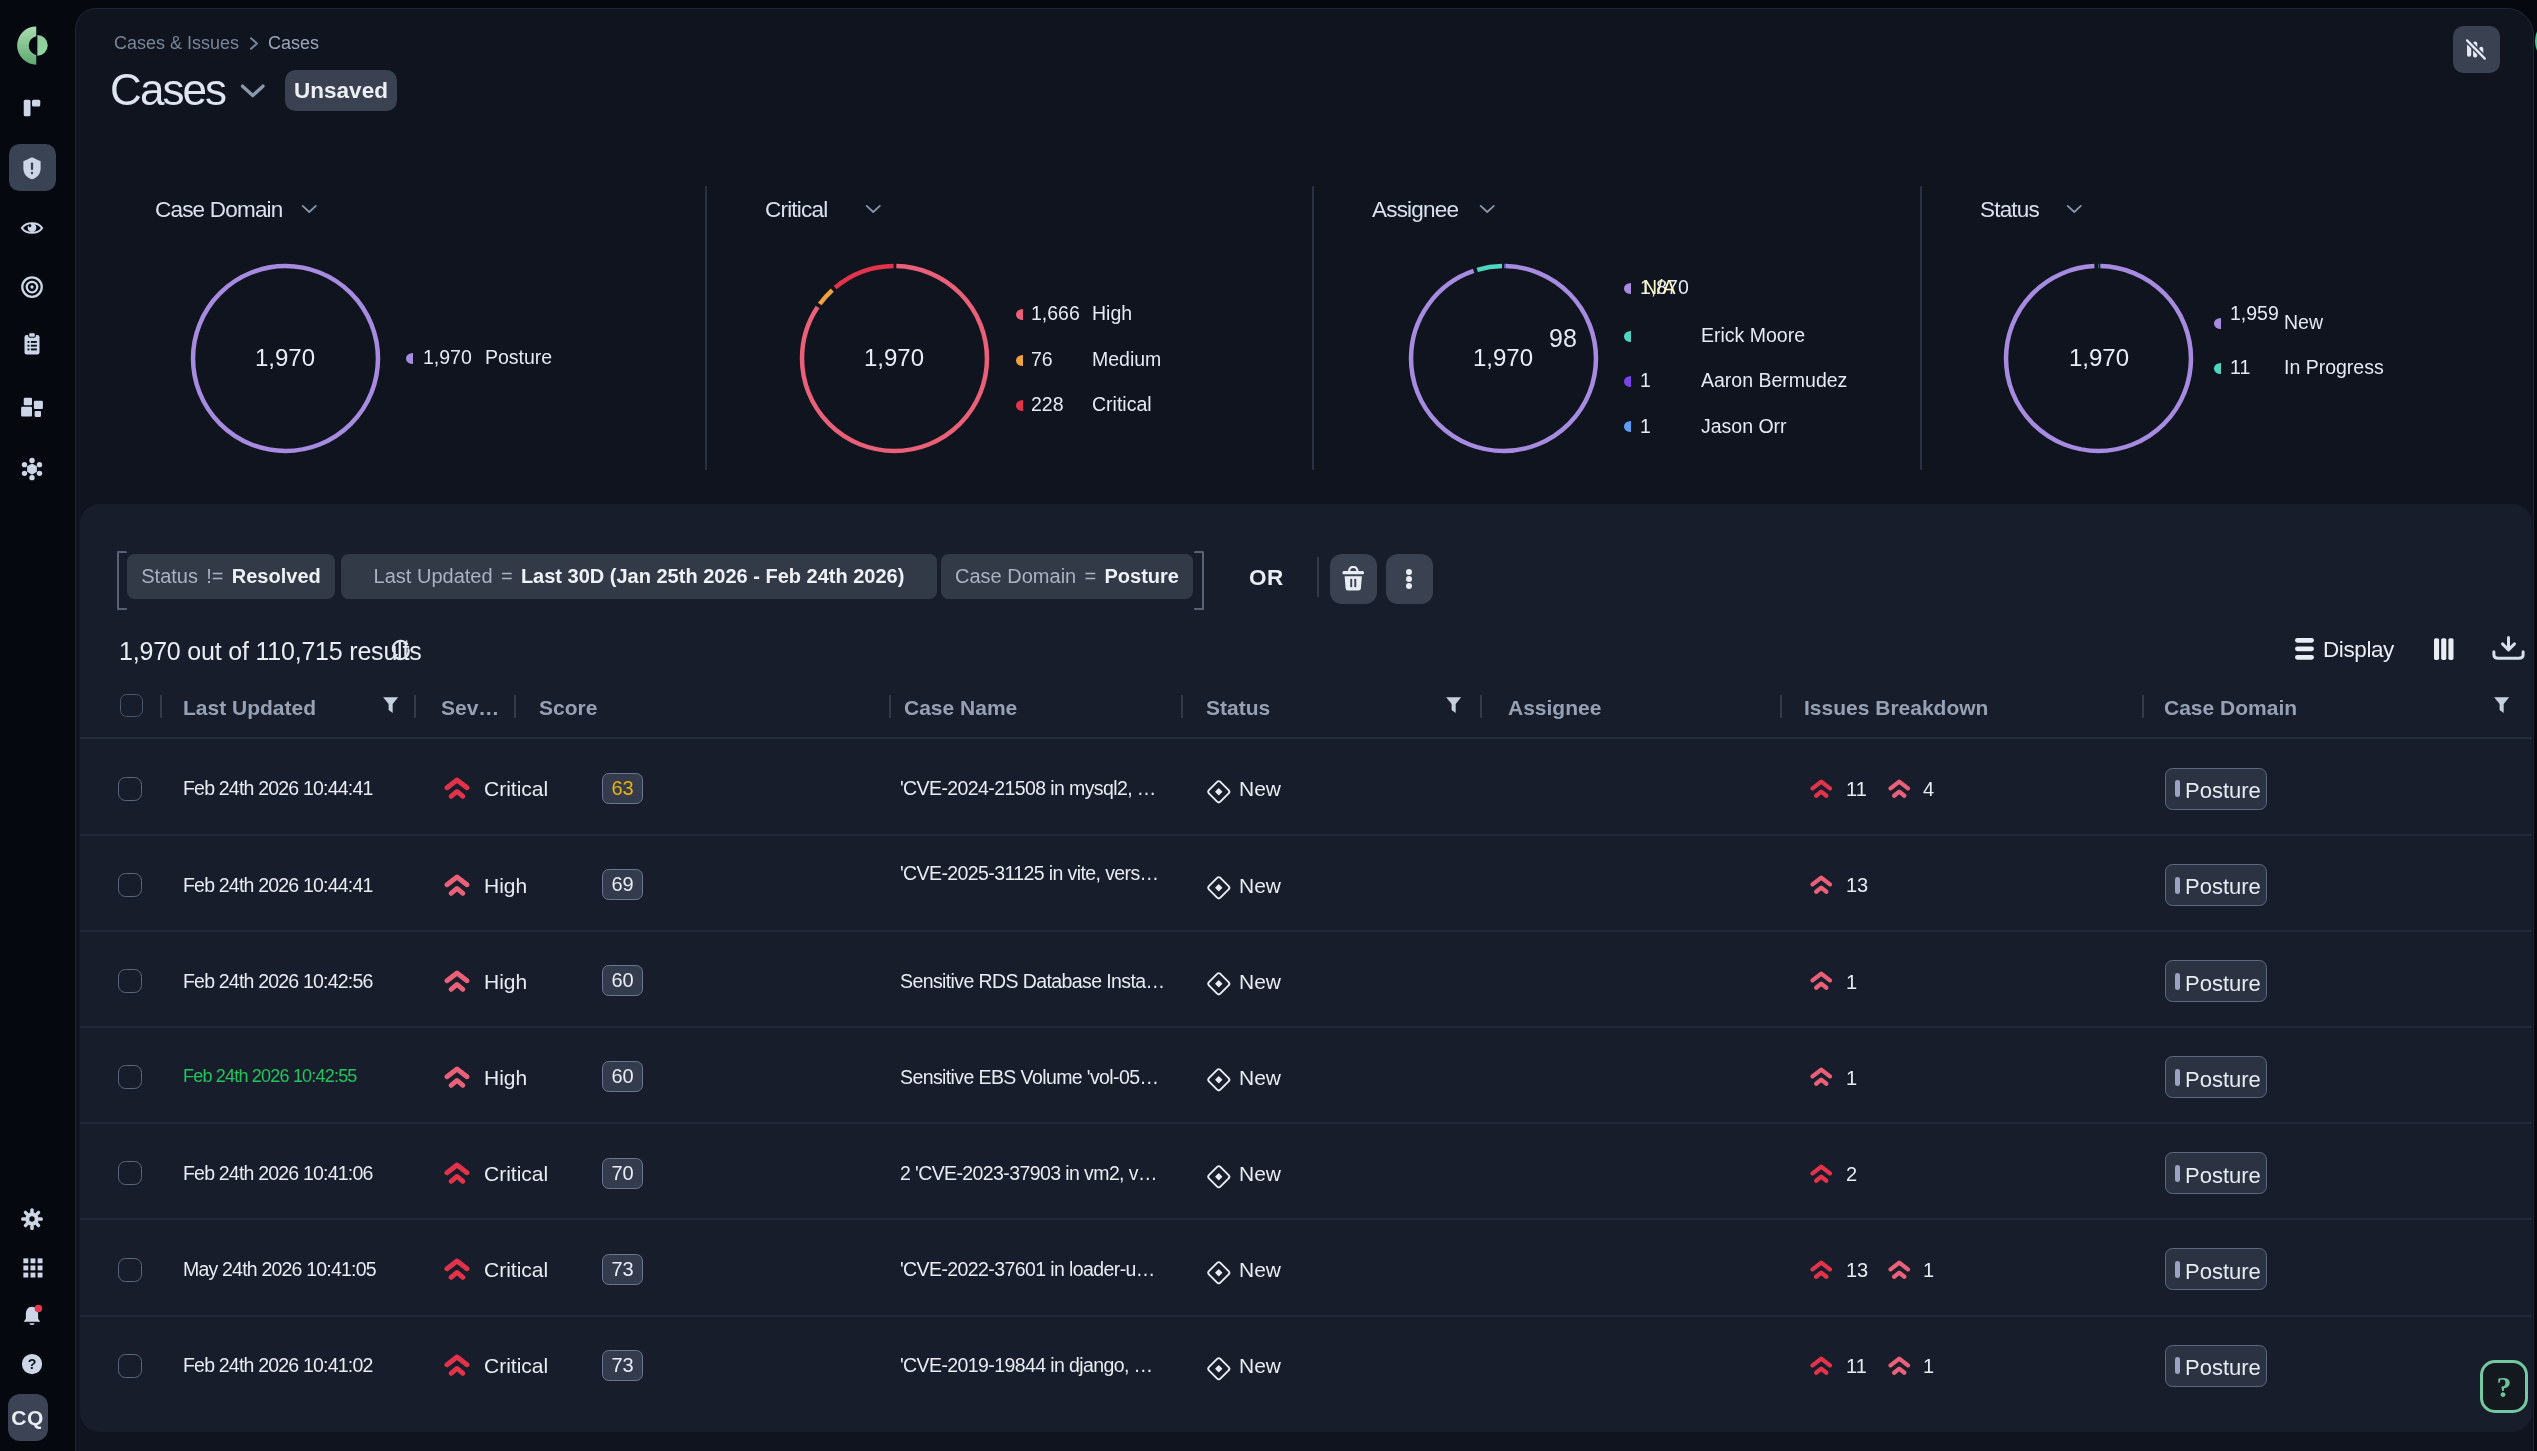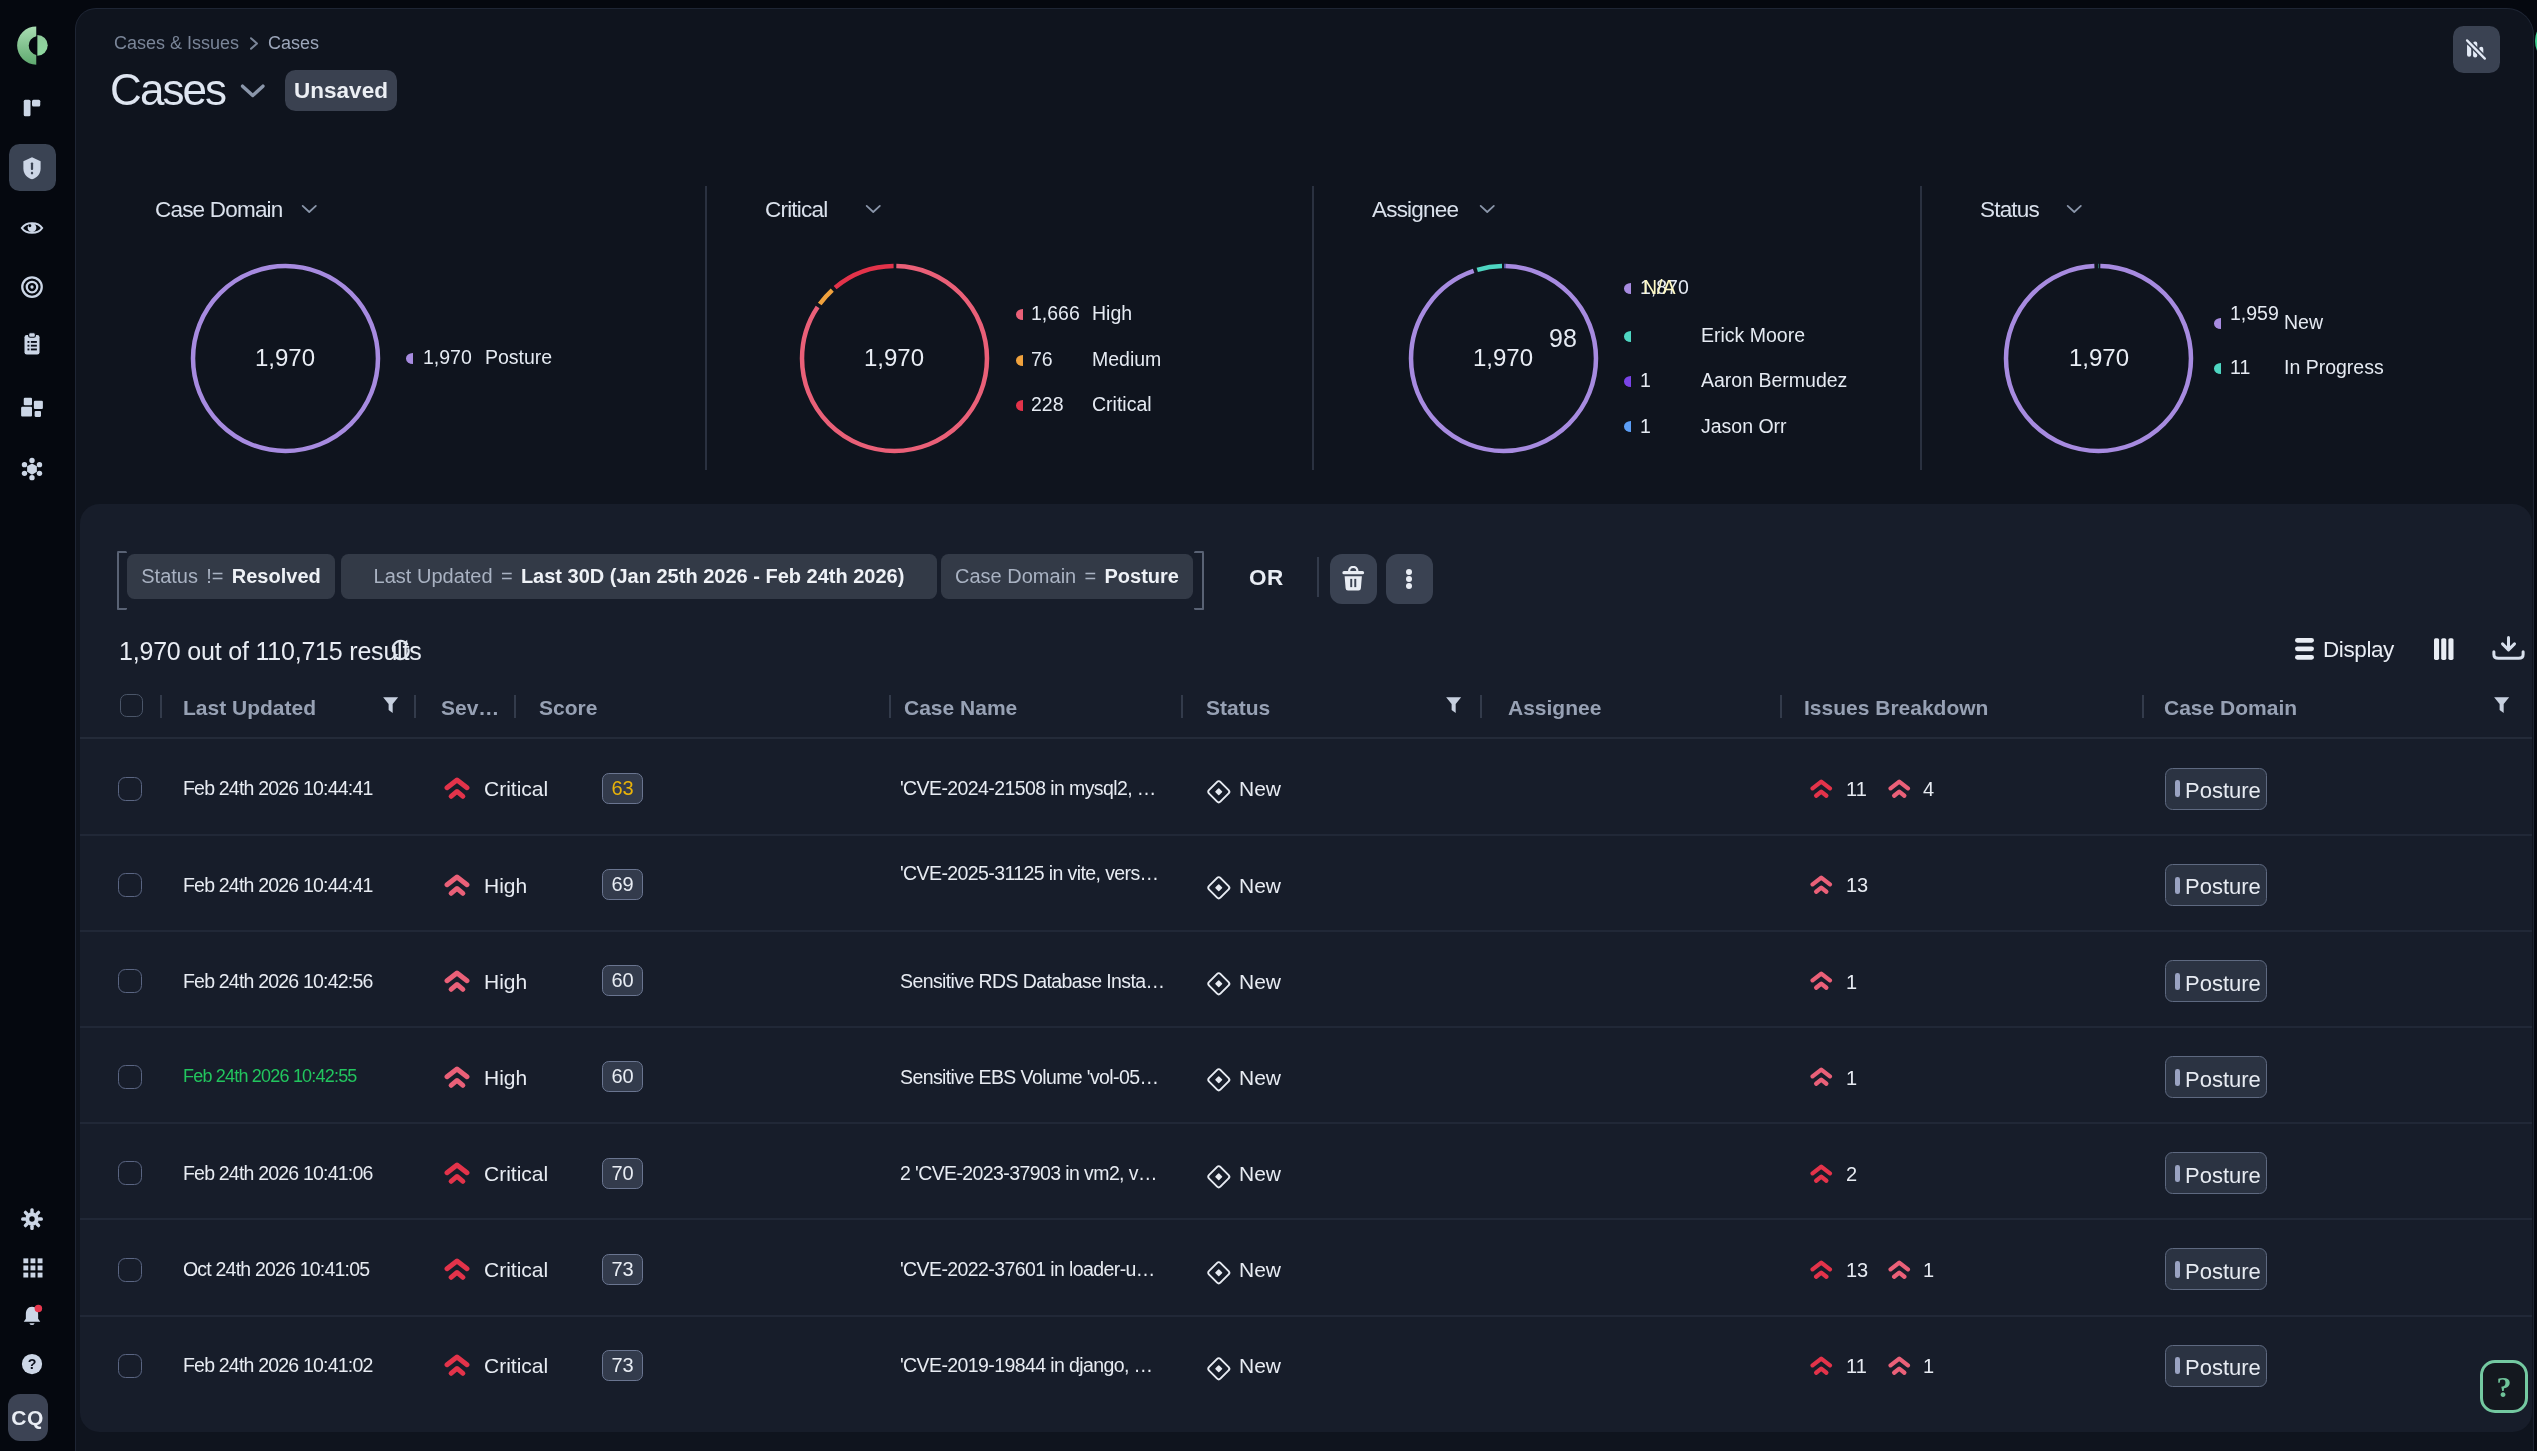--- a/index.html
+++ b/index.html
@@ -380,21 +380,21 @@
 <svg style="position:absolute;left:1810px;top:1164px" width="22.5" height="20" viewBox="0 0 35 31">
       <path d="M4 14.5 L17.5 4 L31 14.5" fill="none" stroke="#E3334A" stroke-width="6.6" stroke-linecap="round" stroke-linejoin="round"></path>
       <path d="M9.5 26 L17.5 19.5 L25.5 26" fill="none" stroke="#E3334A" stroke-width="6.6" stroke-linecap="round" stroke-linejoin="round"></path>
     </svg>
 <div style="position:absolute;left:1846px;top:1163px;font-size:20px;color:#E7EBF2;font-weight:400;letter-spacing:0;white-space:nowrap">2</div>
 <div style="position:absolute;left:2165px;top:1152px;width:102px;height:42px;border-radius:7.5px;border:1.5px solid #5E6980;background:#2B3342"></div>
 <div style="position:absolute;left:2175px;top:1165px;width:4.5px;height:16.5px;border-radius:2.3px;background:#9AA3C2"></div>
 <div style="position:absolute;left:2185px;top:1163px;font-size:22px;color:#E7EBF2;font-weight:400;letter-spacing:0;white-space:nowrap">Posture</div>
 <div style="position:absolute;left:80px;top:1218px;width:2452px;height:1.5px;background:#212837"></div>
 <div style="position:absolute;left:118px;top:1258px;width:24px;height:24px;border:1.9px solid #5A6582;border-radius:7.5px"></div>
-<div style="position:absolute;left:183px;top:1258px;font-size:19.5px;letter-spacing:-0.8px;color:#E7EBF2;white-space:nowrap">Oct 24th 2026 10:41:05</div>
+<div style="position:absolute;left:183px;top:1258px;font-size:19.5px;letter-spacing:-0.8px;color:#E7EBF2;white-space:nowrap">May 24th 2026 10:41:05</div>
 <svg style="position:absolute;left:444px;top:1258px" width="26" height="23" viewBox="0 0 35 31">
       <path d="M4 14.5 L17.5 4 L31 14.5" fill="none" stroke="#E3334A" stroke-width="6.6" stroke-linecap="round" stroke-linejoin="round"></path>
       <path d="M9.5 26 L17.5 19.5 L25.5 26" fill="none" stroke="#E3334A" stroke-width="6.6" stroke-linecap="round" stroke-linejoin="round"></path>
     </svg>
 <div style="position:absolute;left:484px;top:1258px;font-size:21px;color:#E7EBF2;font-weight:400;letter-spacing:0;white-space:nowrap">Critical</div>
 <div style="position:absolute;left:602px;top:1254px;width:41px;height:31px;border-radius:6.8px;border:1.9px solid #6A7590;background:#333B4C;color:#E9EDF4;font-size:20px;display:flex;align-items:center;justify-content:center">73</div>
 <div style="position:absolute;left:900px;top:1258px;width:267px;overflow:hidden;font-size:19.5px;letter-spacing:-0.6px;color:#E7EBF2;white-space:nowrap">'CVE-2022-37601 in loader-u…</div>
 <svg style="position:absolute;left:1206px;top:1260px" width="25.5" height="25.5" viewBox="0 0 34 34">
       <rect x="6.2" y="6.2" width="21.6" height="21.6" rx="3" fill="none" stroke="#E7EBF2" stroke-width="2.6" transform="rotate(45 17 17)"></rect>
       <rect x="13.4" y="13.4" width="7.2" height="7.2" rx="1" fill="#E7EBF2" transform="rotate(45 17 17)"></rect>

